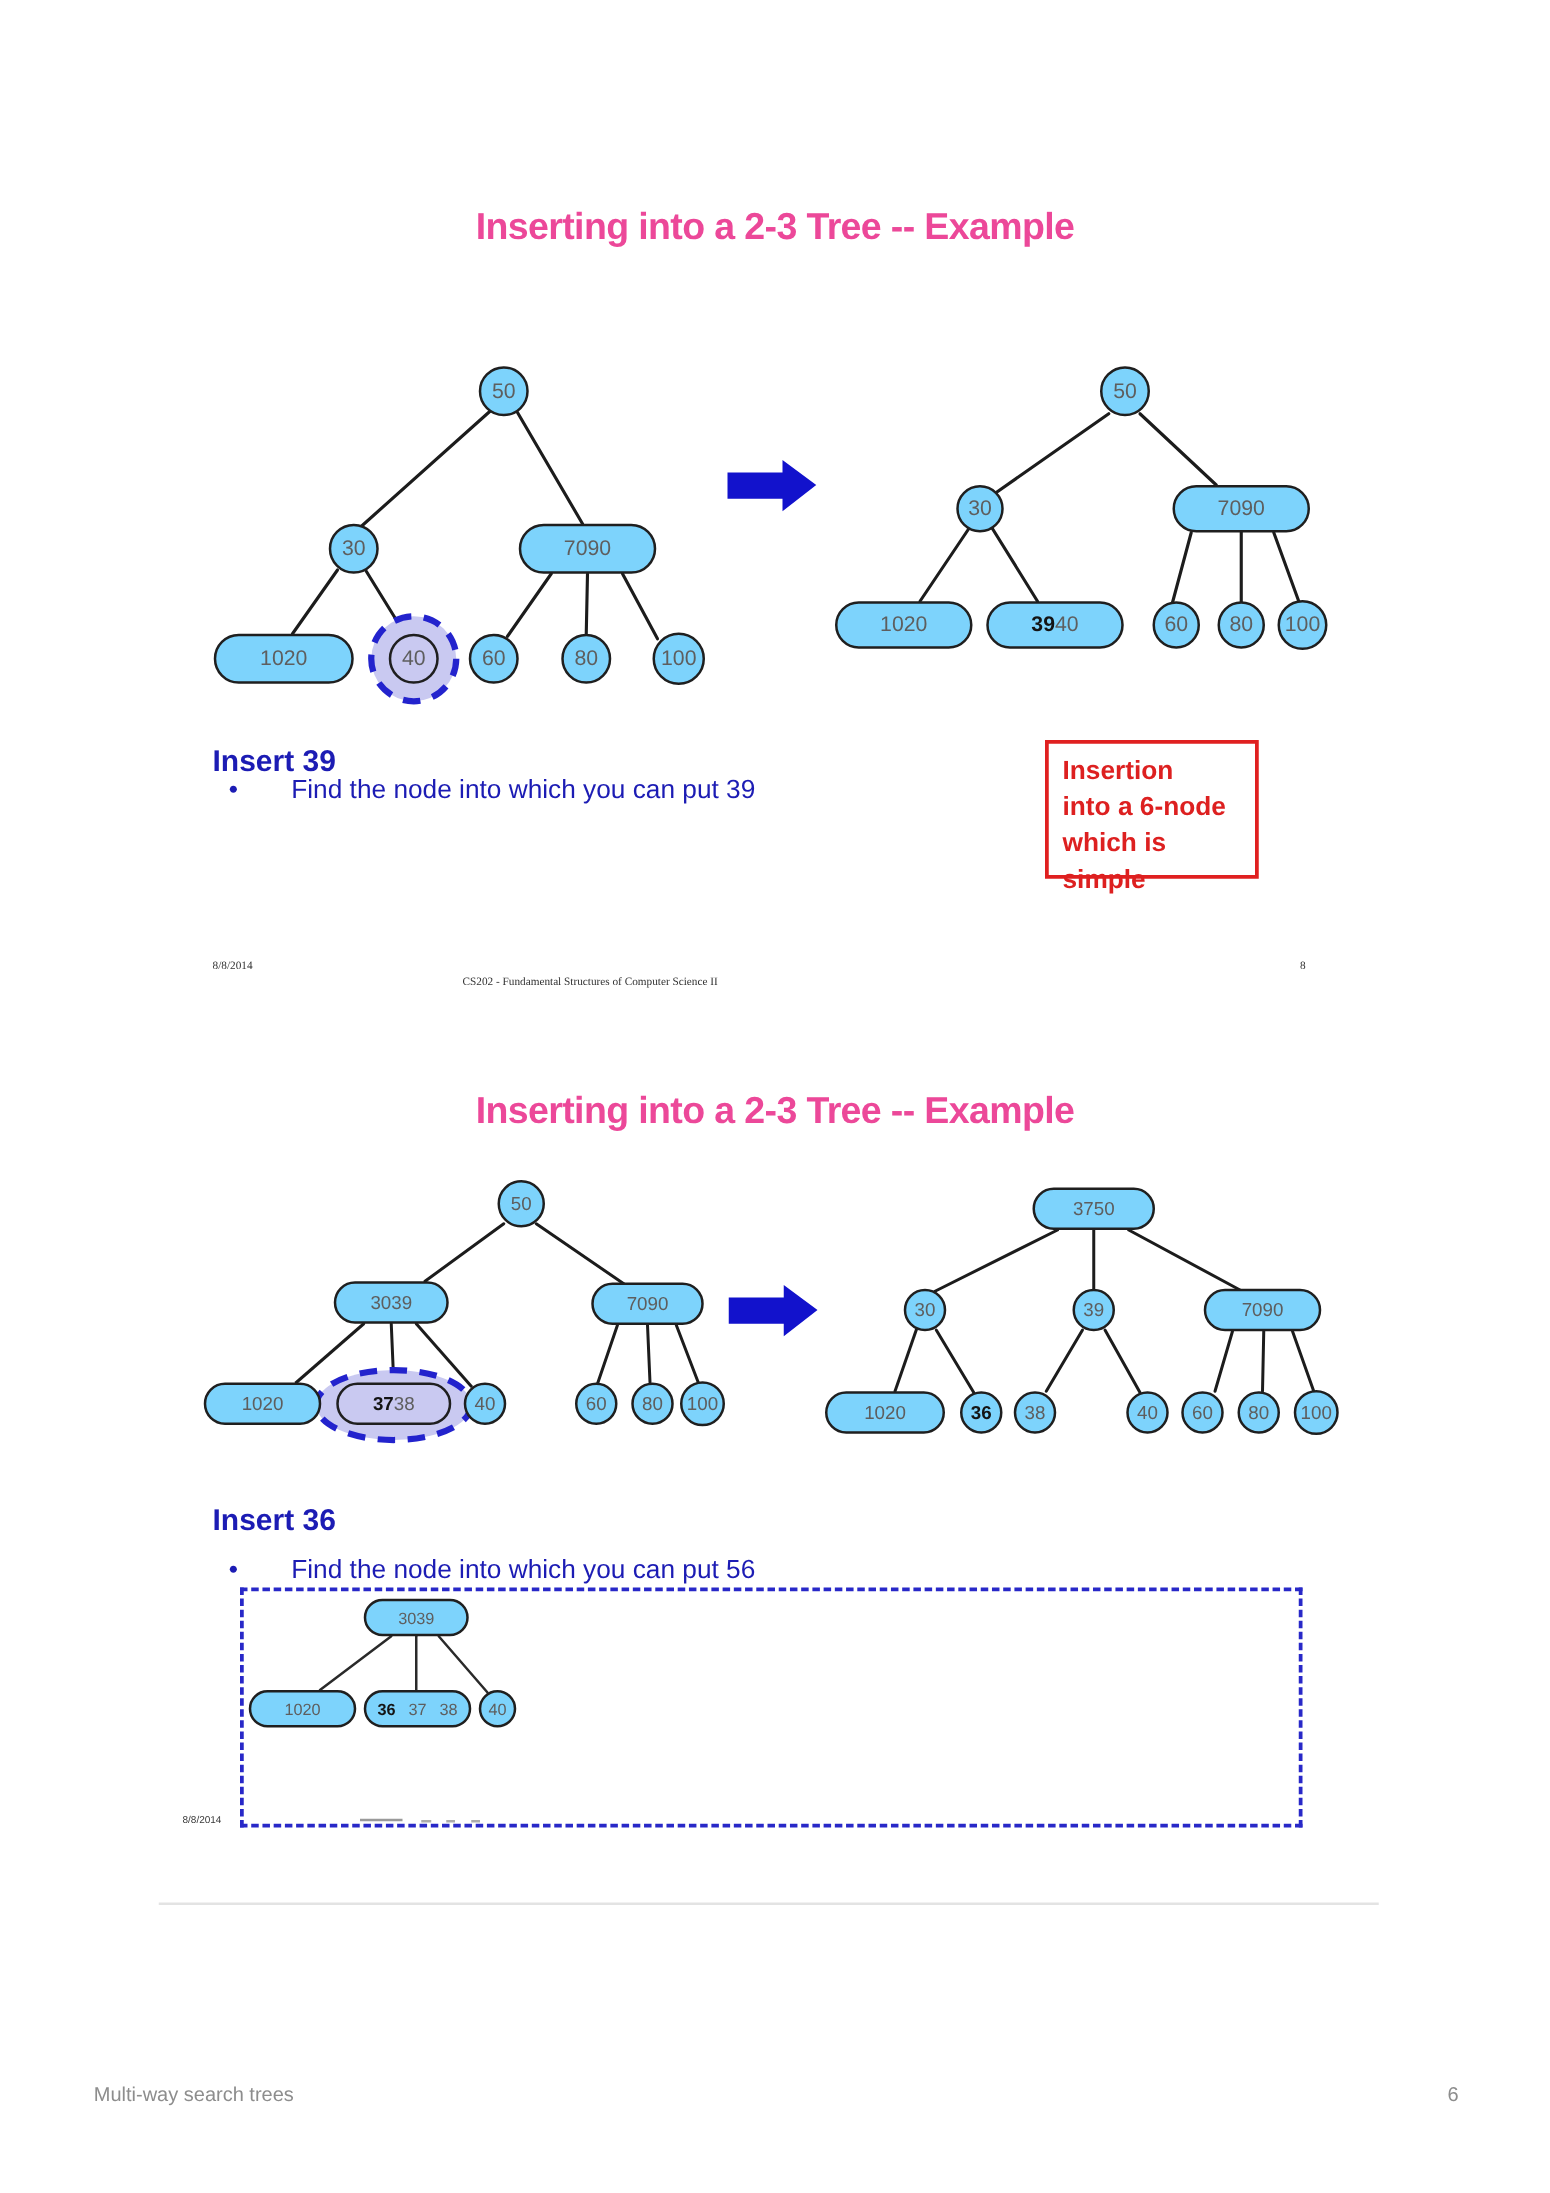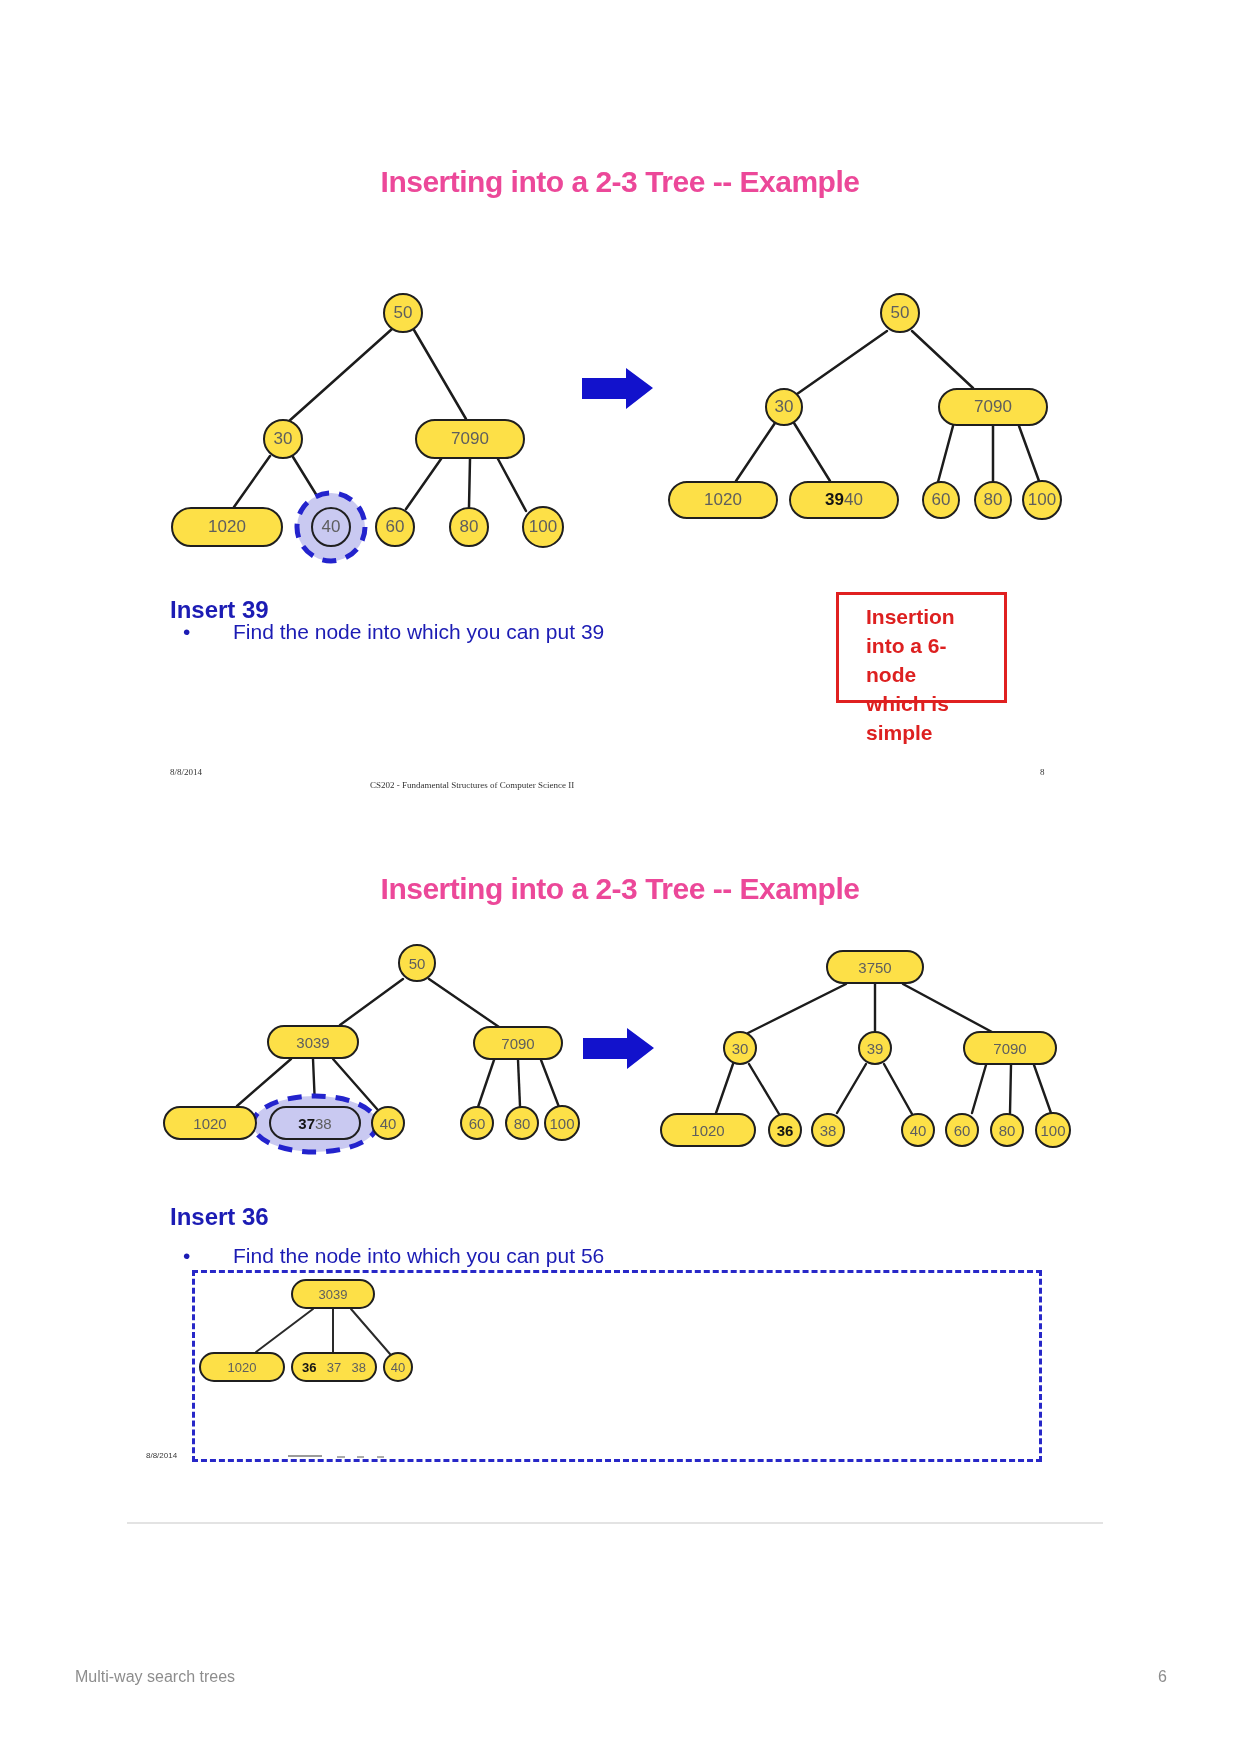--- a/index.html
+++ b/index.html
@@ -1,36 +1,36 @@
 <!DOCTYPE html>
 <html><head>
 <meta charset="utf-8">
 <style>
   html,body{margin:0;padding:0;background:#fff;}
   #page{position:relative;width:1240px;height:1754px;background:#ffffff;overflow:hidden;
         font-family:"Liberation Sans","DejaVu Sans",sans-serif;}
   #edges{position:absolute;left:0;top:0;z-index:1;}
   .abs{position:absolute;}
-  .node{position:absolute;box-sizing:border-box;border:2.5px solid #1f1f1f;background:#fde047;
+  .node{position:absolute;box-sizing:border-box;border:2.5px solid #1f1f1f;background:#7dd3fc;
         display:flex;align-items:center;justify-content:center;font-size:17px;color:#5e5e5e;z-index:2;}
   .circ{border-radius:50%;}
   .pill{border-radius:20px;justify-content:center;padding:0 14px;}
   .pill3{border-radius:16px;justify-content:space-between;padding:0 9px;}
   .sm{font-size:15px;border-width:2.3px;}
   .xs{font-size:13px;border-width:2px;}
   .lav{background:#c9c9f1;}
   .b{font-weight:bold;color:#141414;}
   .slide-title{position:absolute;left:140px;width:960px;text-align:center;color:#ec4899;
         font-size:30px;font-weight:bold;letter-spacing:-0.5px;z-index:2;}
   .subtitle{position:absolute;color:#262626;font-size:22px;white-space:pre;z-index:2;}
   .blue-h{position:absolute;color:#1c1cb4;font-size:24px;font-weight:bold;z-index:2;}
   .blue-b{position:absolute;color:#1c1cb4;font-size:21px;z-index:2;}
   .callout{position:absolute;left:836px;top:592px;width:171px;height:111px;box-sizing:border-box;
         border:3px solid #e02020;color:#dd2020;font-size:21px;font-weight:bold;line-height:29px;
-        padding:7px 27px;z-index:2;}
+        padding:7px 11px;z-index:2;}
   .ppt-footer{position:absolute;font-family:"Liberation Serif","DejaVu Serif",serif;font-size:9px;color:#333;z-index:2;}
   .dashedbox{position:absolute;left:192px;top:1270px;width:850px;height:192px;box-sizing:border-box;
         border:3px dashed #2828c8;z-index:1;}
   .pagefoot{position:absolute;color:#8d8d8d;font-size:16px;z-index:2;}
   .artifact{position:absolute;z-index:1;}
 </style>
 </head>
 <body>
 
 <div id="page">

